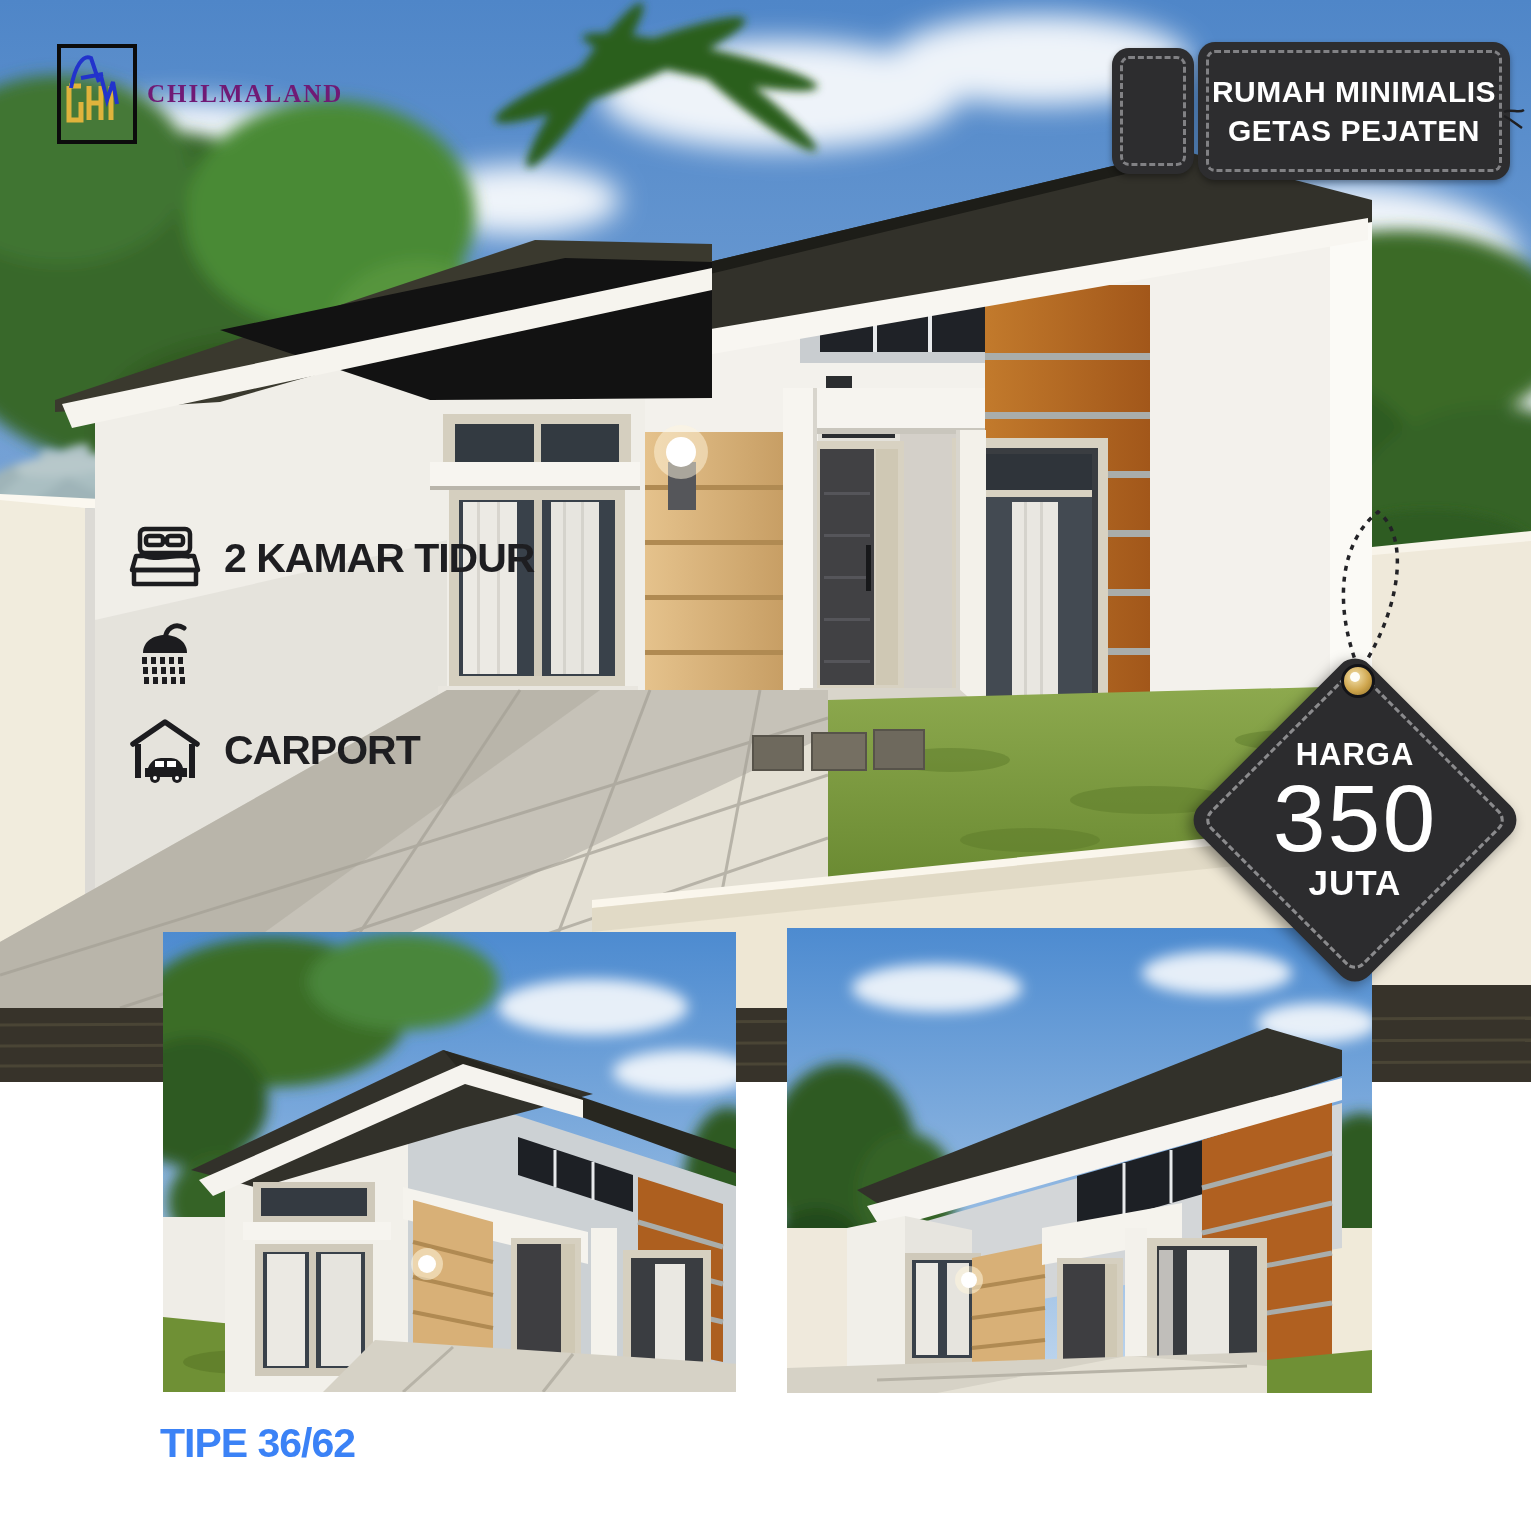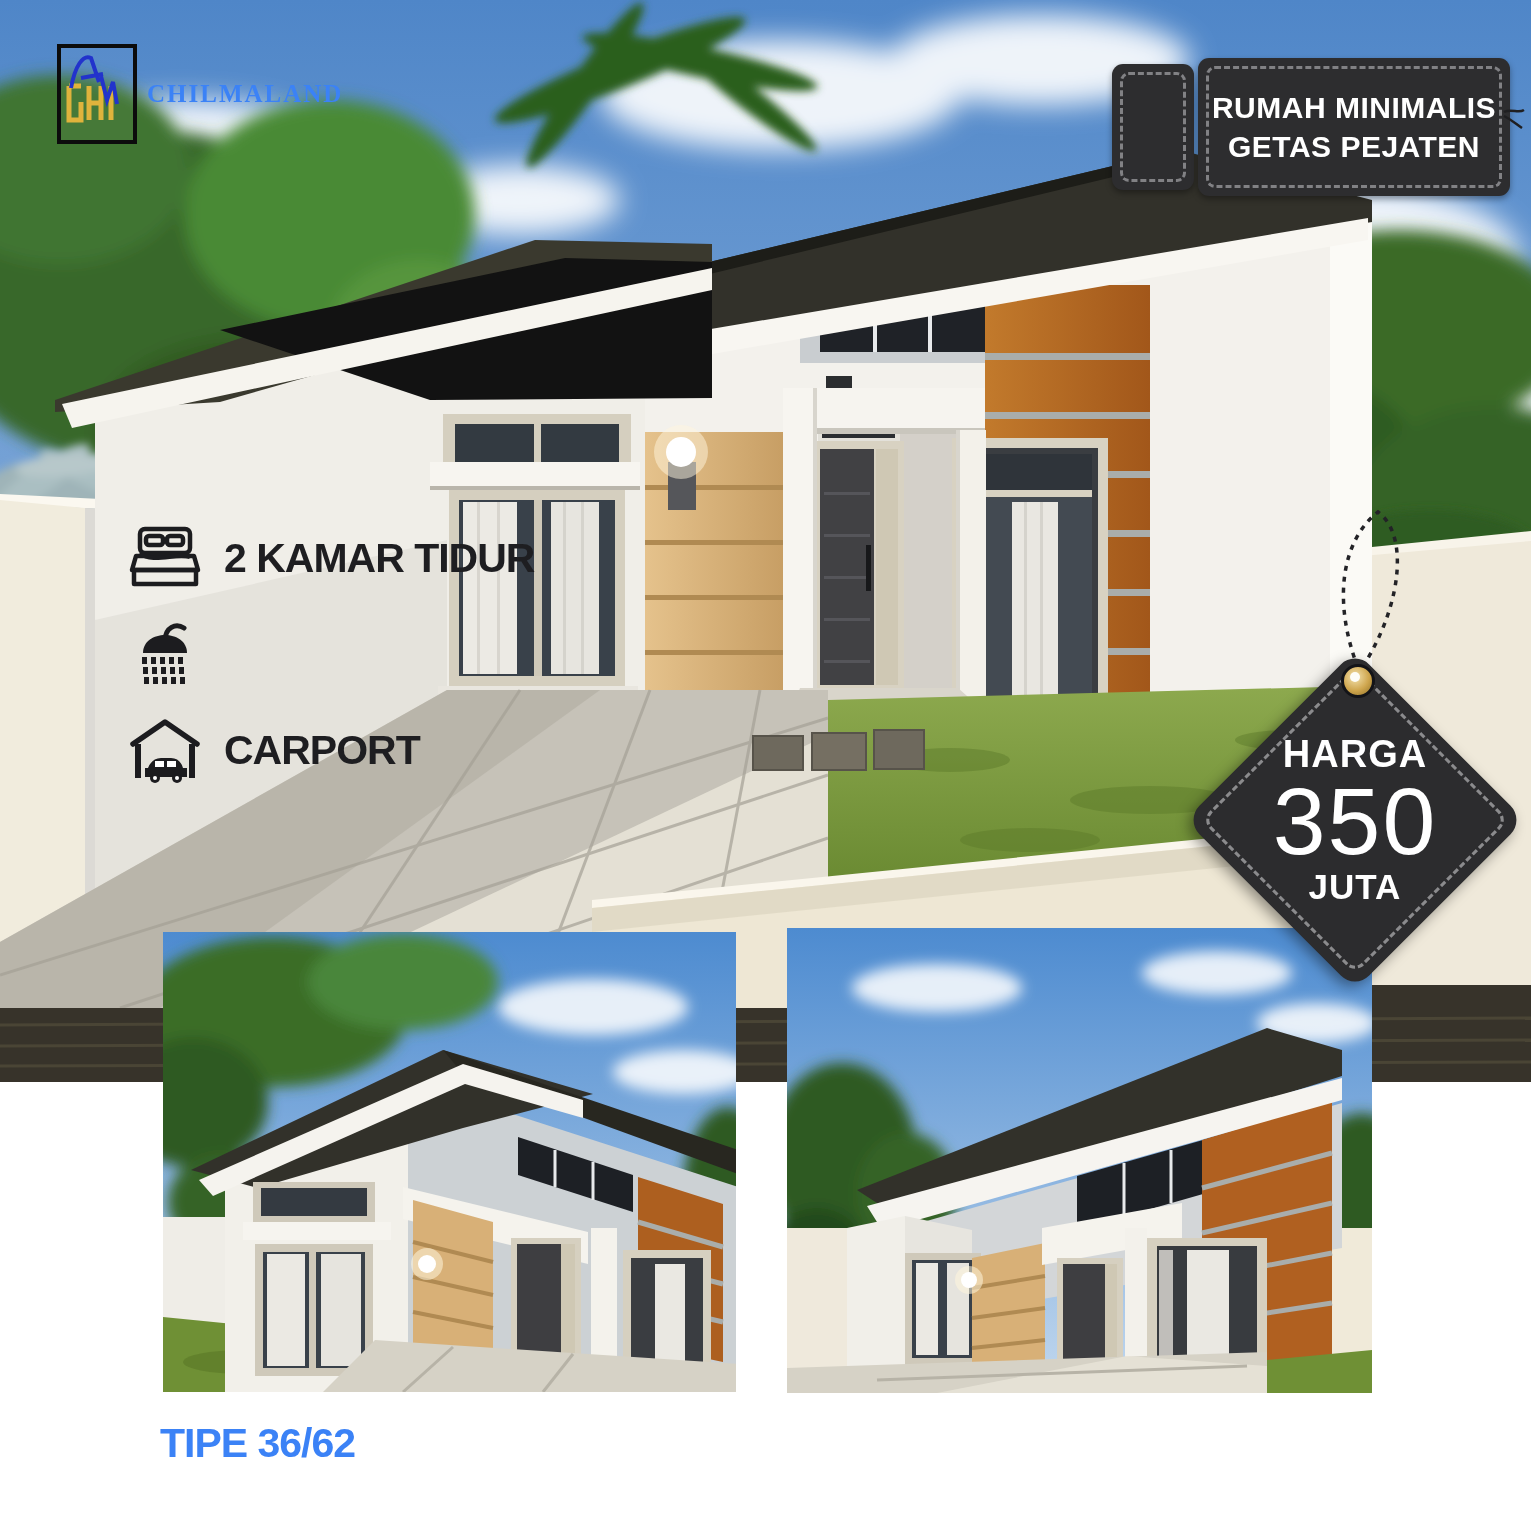--- a/index.html
+++ b/index.html
@@ -6,39 +6,39 @@
   body{width:1531px;height:1531px;position:relative;font-family:"Liberation Sans",sans-serif;overflow:hidden;}
   .abs{position:absolute;}
   
   #main-render{left:0;top:0;width:1531px;height:1082px;z-index:1;}
   
   #photo-left{left:163px;top:932px;width:573px;height:460px;z-index:2;}
   #photo-right{left:787px;top:928px;width:585px;height:465px;z-index:2;}
   
   #logo{left:57px;top:44px;z-index:5;display:flex;align-items:center;}
   #logo-box{width:72px;height:92px;border:4px solid #0c0c0c;position:relative;background:rgba(255,255,255,0.03);}
-  #brand-name{margin-left:10px;font-family:"Liberation Serif",serif;font-weight:bold;font-size:25px;letter-spacing:2px;color:#3b82f6;}
+  #brand-name{margin-left:10px;font-family:"Liberation Serif",serif;font-weight:bold;font-size:25px;letter-spacing:2px;color:#701a75;}
   
   #header-tag{left:1106px;top:40px;width:420px;height:142px;z-index:5;}
-  .tag-piece{position:absolute;background:#2d2d2f;border-radius:11px;box-shadow:0 3px 6px rgba(0,0,0,0.35);margin-top:16px;}
+  .tag-piece{position:absolute;background:#2d2d2f;border-radius:17px;box-shadow:0 3px 6px rgba(0,0,0,0.35);}
   .tag-stitch{position:absolute;inset:8px;border:3px dashed #96969a;border-radius:9px;opacity:.8;}
   #tag-flap{left:6px;top:8px;width:82px;height:126px;}
   #tag-main{left:92px;top:2px;width:312px;height:138px;display:flex;flex-direction:column;align-items:center;justify-content:center;}
   #tag-main .t{color:#ffffff;font-weight:bold;font-size:30px;line-height:1.3;letter-spacing:.5px;white-space:nowrap;z-index:1;}
   
   #features{left:126px;top:522px;z-index:5;}
   .feature-row{display:flex;align-items:center;height:72px;margin-bottom:24px;}
   .feature-icon{width:78px;height:70px;flex:0 0 78px;display:flex;align-items:center;justify-content:center;}
   .feature-label{margin-left:20px;font-size:41px;font-weight:bold;color:#1e1e21;letter-spacing:-1px;white-space:nowrap;}
   
   #price-tag{left:1150px;top:470px;width:381px;height:560px;z-index:6;}
   #diamond{position:absolute;left:85px;top:230px;width:240px;height:240px;background:#2c2c2e;border-radius:20px;transform:rotate(45deg);box-shadow:0 6px 14px rgba(0,0,0,0.4);}
   #diamond .stitch{position:absolute;inset:11px;border:3px dashed #b4b4b6;border-radius:13px;opacity:.7;}
   #price-text{position:absolute;left:85px;top:230px;width:240px;height:240px;display:flex;flex-direction:column;align-items:center;justify-content:center;color:#ffffff;text-align:center;}
-  #price-label{font-size:38px;font-weight:bold;letter-spacing:1px;}
+  #price-label{font-size:31px;font-weight:bold;letter-spacing:1px;}
   #price-amount{font-size:95px;font-weight:normal;line-height:.95;letter-spacing:2px;}
   #price-unit{font-size:35px;font-weight:bold;letter-spacing:1px;}
   #price-grommet{position:absolute;left:191px;top:194px;width:28px;height:28px;border-radius:50%;border:3px solid #131418;background:radial-gradient(circle at 40% 35%,#f4e3b0,#cfa64e 55%,#8f7026);}
   #price-grommet::after{content:"";position:absolute;left:6px;top:5px;width:10px;height:10px;border-radius:50%;background:#fdfdf8;}
   
   #type-label{left:160px;top:1420px;z-index:5;font-size:41px;font-weight:bold;color:#3b82f6;letter-spacing:-1px;}
   svg{display:block;}
 </style>
 </head>
 <body>

